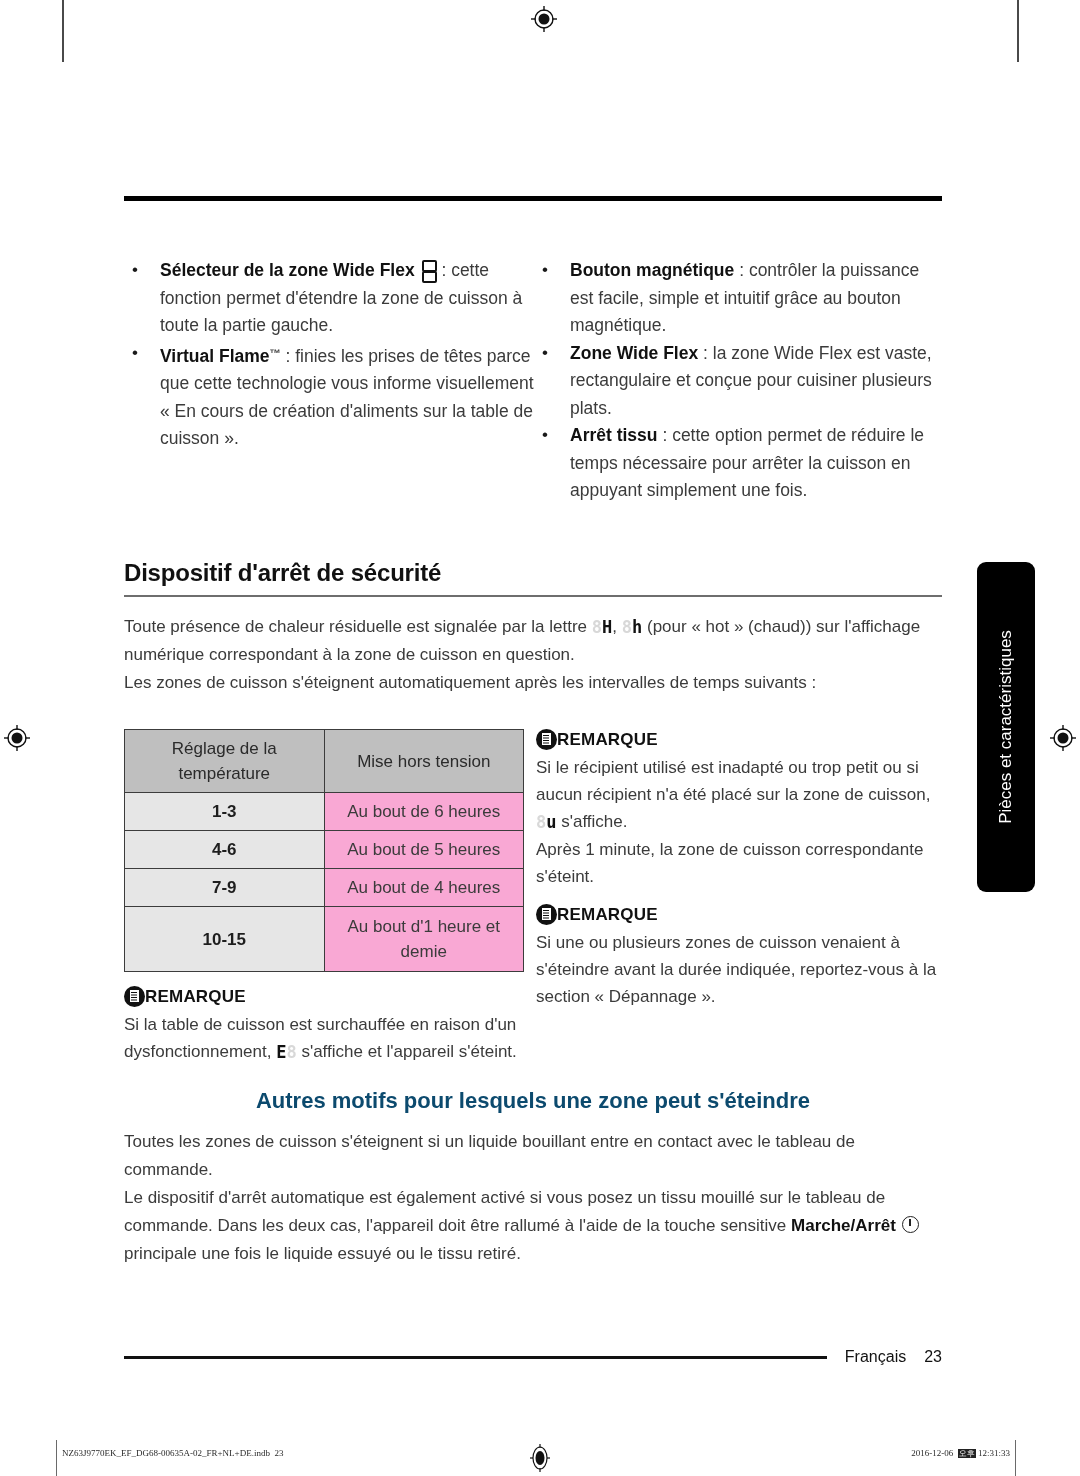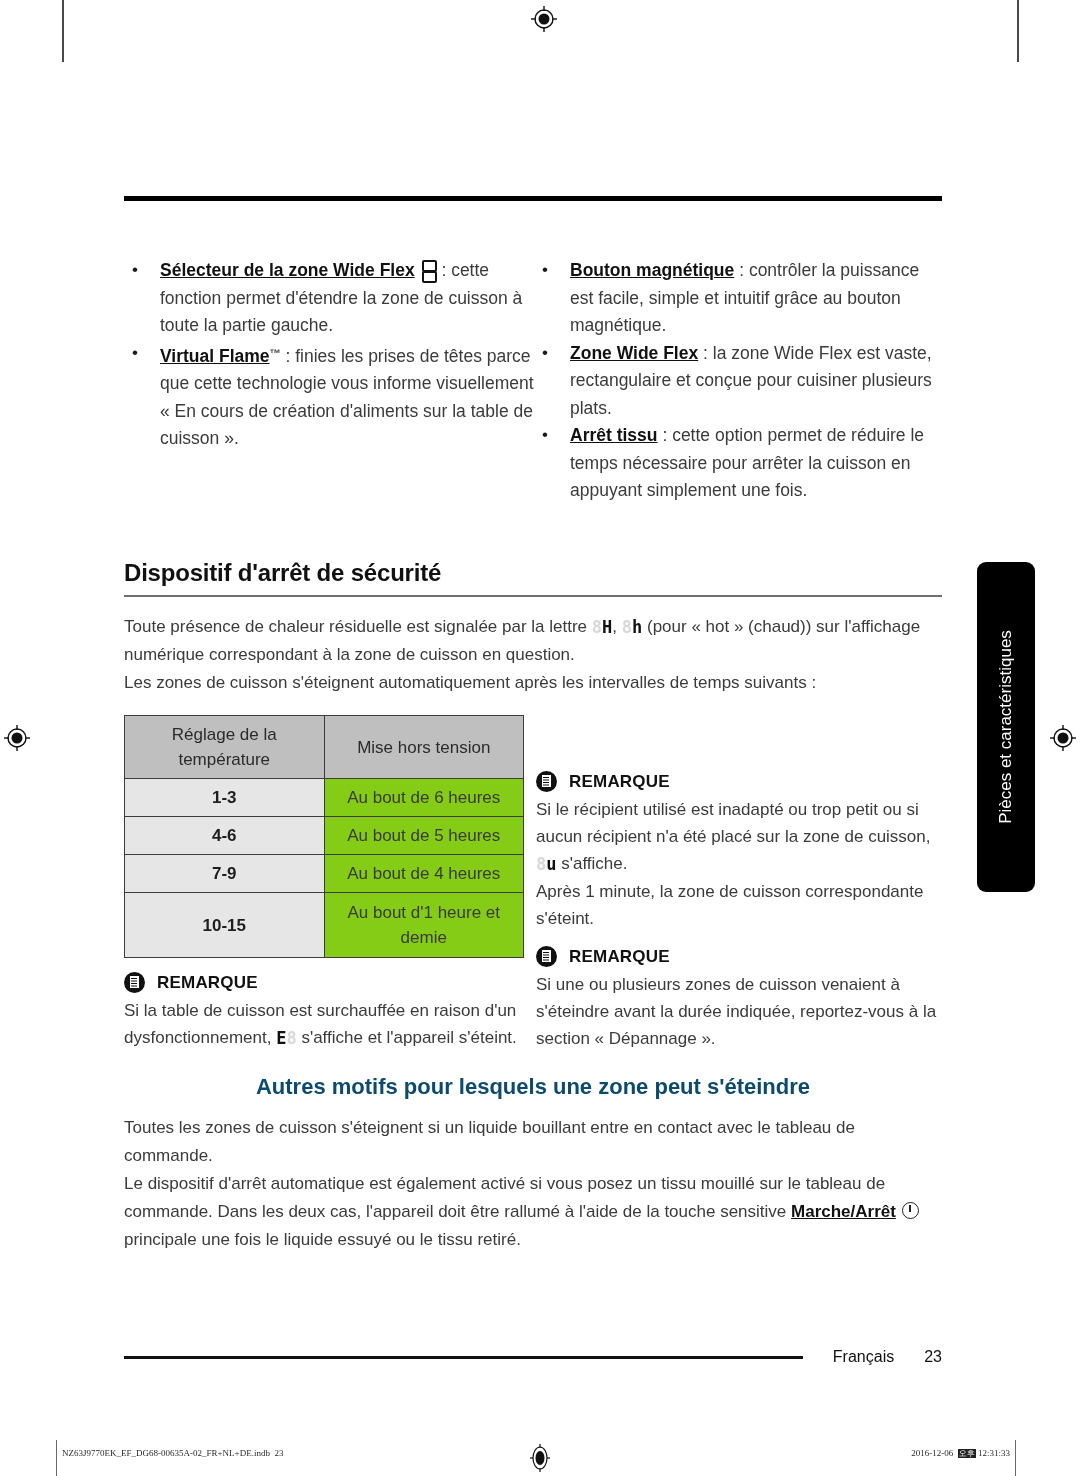--- a/index.html
+++ b/index.html
@@ -74,21 +74,20 @@
     content: "\2022";
     position: absolute;
     left: 8px;
     top: -1px;
     font-size: 17px;
     color: #1a1a1a;
   }
   .term {
     font-weight: bold;
     color: #111;
-    text-decoration: underline;
   }
   .tm {
     font-size: 11px;
     vertical-align: 5px;
     font-weight: bold;
   }
 
   
   .icon-wideflex {
     display: inline-block;
@@ -164,22 +163,21 @@
   p.body {
     font-size: 17px;
     line-height: 28px;
     color: #3b3b3b;
     margin: 0;
   }
 
   
   .lower {
     display: flex;
-    margin-top: 18px;
-    align-items: flex-end;
+    margin-top: 32px;
   }
   .lower-left { width: 412px; }
   .lower-right { width: 406px; }
 
   table.off-table {
     border-collapse: collapse;
     width: 400px;
     table-layout: fixed;
   }
   table.off-table th,
@@ -196,32 +194,32 @@
     font-weight: normal;
     color: #2b2b2b;
   }
   table.off-table td.setting {
     background: #e6e6e6;
     font-weight: bold;
     color: #1e1e1e;
     width: 148px;
   }
   table.off-table td.result {
-    background: #84cc16;
+    background: #f9a8d4;
   }
   table.off-table tr.tall td { height: 52px; }
 
   
   .remarque {
     margin-top: 14px;
   }
   .remarque-head {
     display: flex;
     align-items: center;
-    gap: 12px;
+    gap: 0;
     margin-bottom: 4px;
   }
   .note-icon {
     width: 21px;
     height: 21px;
     border-radius: 50%;
     background: #111;
     position: relative;
     flex: none;
   }
@@ -277,21 +275,21 @@
 
   
   .page-footer {
     position: absolute;
     left: 124px;
     top: 1348px;
     width: 818px;
     display: flex;
     align-items: center;
     justify-content: flex-end;
-    gap: 12px;
+    gap: 0;
   }
   .footer-rule {
     flex: 1;
     height: 3px;
     background: #111;
     margin-right: 18px;
   }
   .footer-lang {
     font-size: 16px;
     color: #111;

